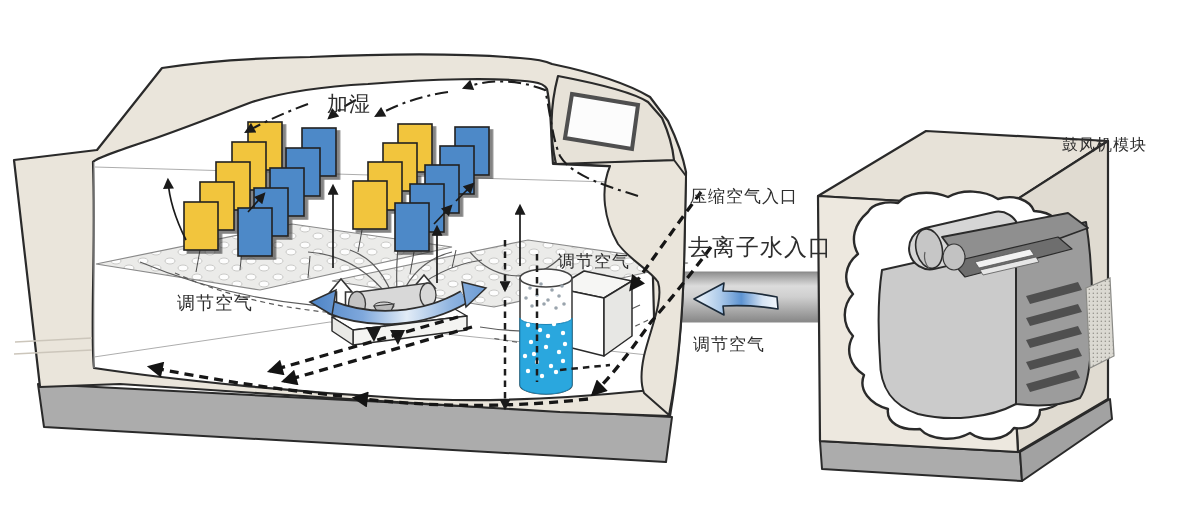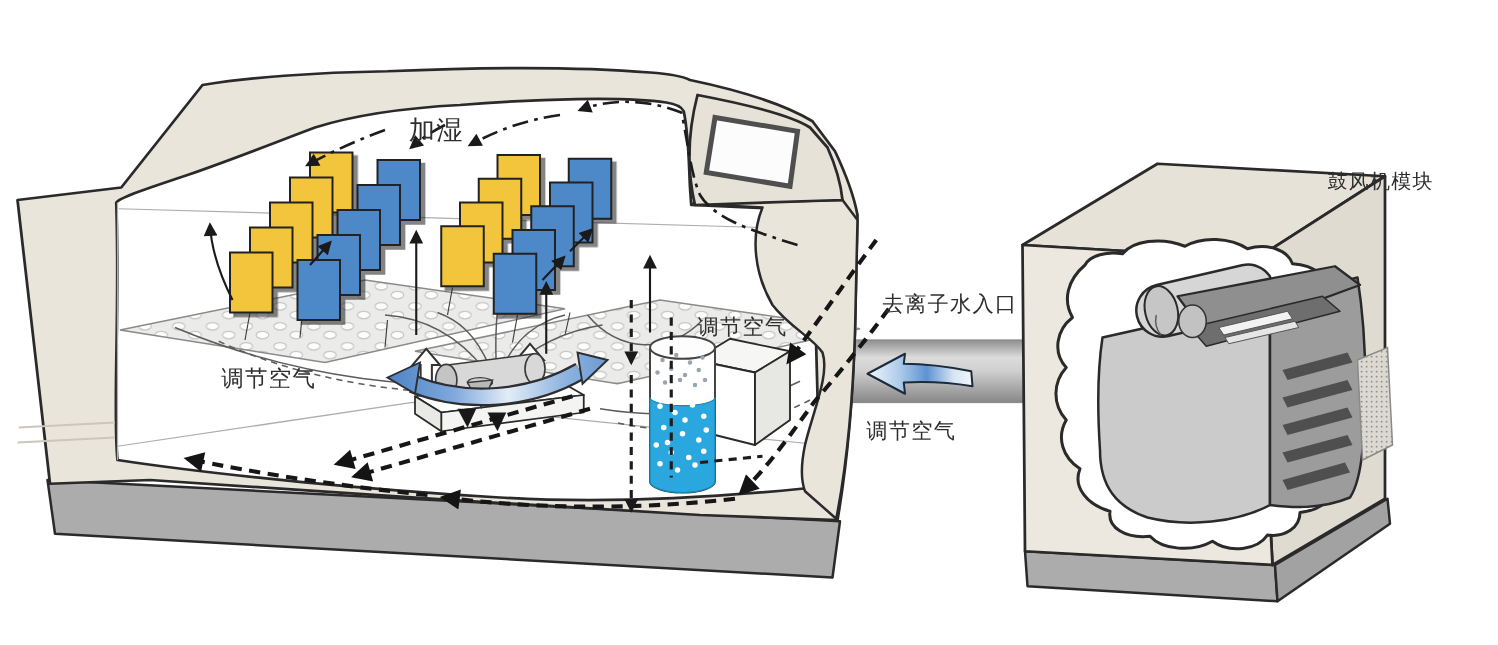--- a/index.html
+++ b/index.html
@@ -2,21 +2,21 @@
 <html><head>
 <meta charset="utf-8">
 <style>
   html,body{margin:0;padding:0;background:#ffffff;}
   .stage{position:relative;width:1198px;height:516px;background:#ffffff;overflow:hidden;
          font-family:"DejaVu Sans",sans-serif;}
   .stage svg{position:absolute;left:0;top:0;}
   .lbl{position:absolute;color:#2e2e2e;white-space:nowrap;letter-spacing:1px;}
   #lbl-humid  {left:327px;top:90px;font-size:21px;}
   #lbl-comp   {left:690px;top:185px;font-size:17px;}
-  #lbl-diw    {left:706px;top:232px;font-size:17px;text-align:center;}
+  #lbl-diw    {left:688px;top:232px;font-size:23px;text-align:center;}
   #lbl-blower {left:558px;top:250px;font-size:17px;}
   #lbl-cond1  {left:177px;top:291px;font-size:18px;}
   #lbl-cond2  {left:693px;top:333px;font-size:17px;}
   #lbl-precon {left:1062px;top:135px;font-size:16px;}
   
   .ol   {stroke:#2a2a2a;stroke-linejoin:round;}
   .dd   {fill:none;stroke:#1c1c1c;stroke-width:2.1;stroke-dasharray:13 5 3 5;}
   .db   {fill:none;stroke:#161616;stroke-width:3.3;stroke-dasharray:9 6;}
   .dm   {fill:none;stroke:#1c1c1c;stroke-width:2.5;stroke-dasharray:6.5 5;}
   .sl   {fill:none;stroke:#1a1a1a;stroke-width:1.7;}
@@ -271,18 +271,19 @@
     <path class="db" marker-end="url(#mL)" d="M 472,327 L 284,381"></path>
     <path class="dm" marker-end="url(#mS)" d="M 505,240 L 505,290"></path>
     <path class="dm" marker-end="url(#mS)" d="M 505,300 L 505,408"></path>
     <path class="dm" d="M 537,254 L 537,382"></path>
     <path class="dm" stroke-width="2" d="M 560,370 L 610,365"></path>
   </g>
 </g>
 </svg>
 
 <div class="lbl" id="lbl-humid">加湿</div>
+<div class="lbl" id="lbl-comp">压缩空气入口</div>
 <div class="lbl" id="lbl-diw">去离子水入口</div>
 <div class="lbl" id="lbl-blower">调节空气</div>
 <div class="lbl" id="lbl-cond1">调节空气</div>
 <div class="lbl" id="lbl-cond2">调节空气</div>
 <div class="lbl" id="lbl-precon">鼓风机模块</div>
 </div>
 
 </body></html>

